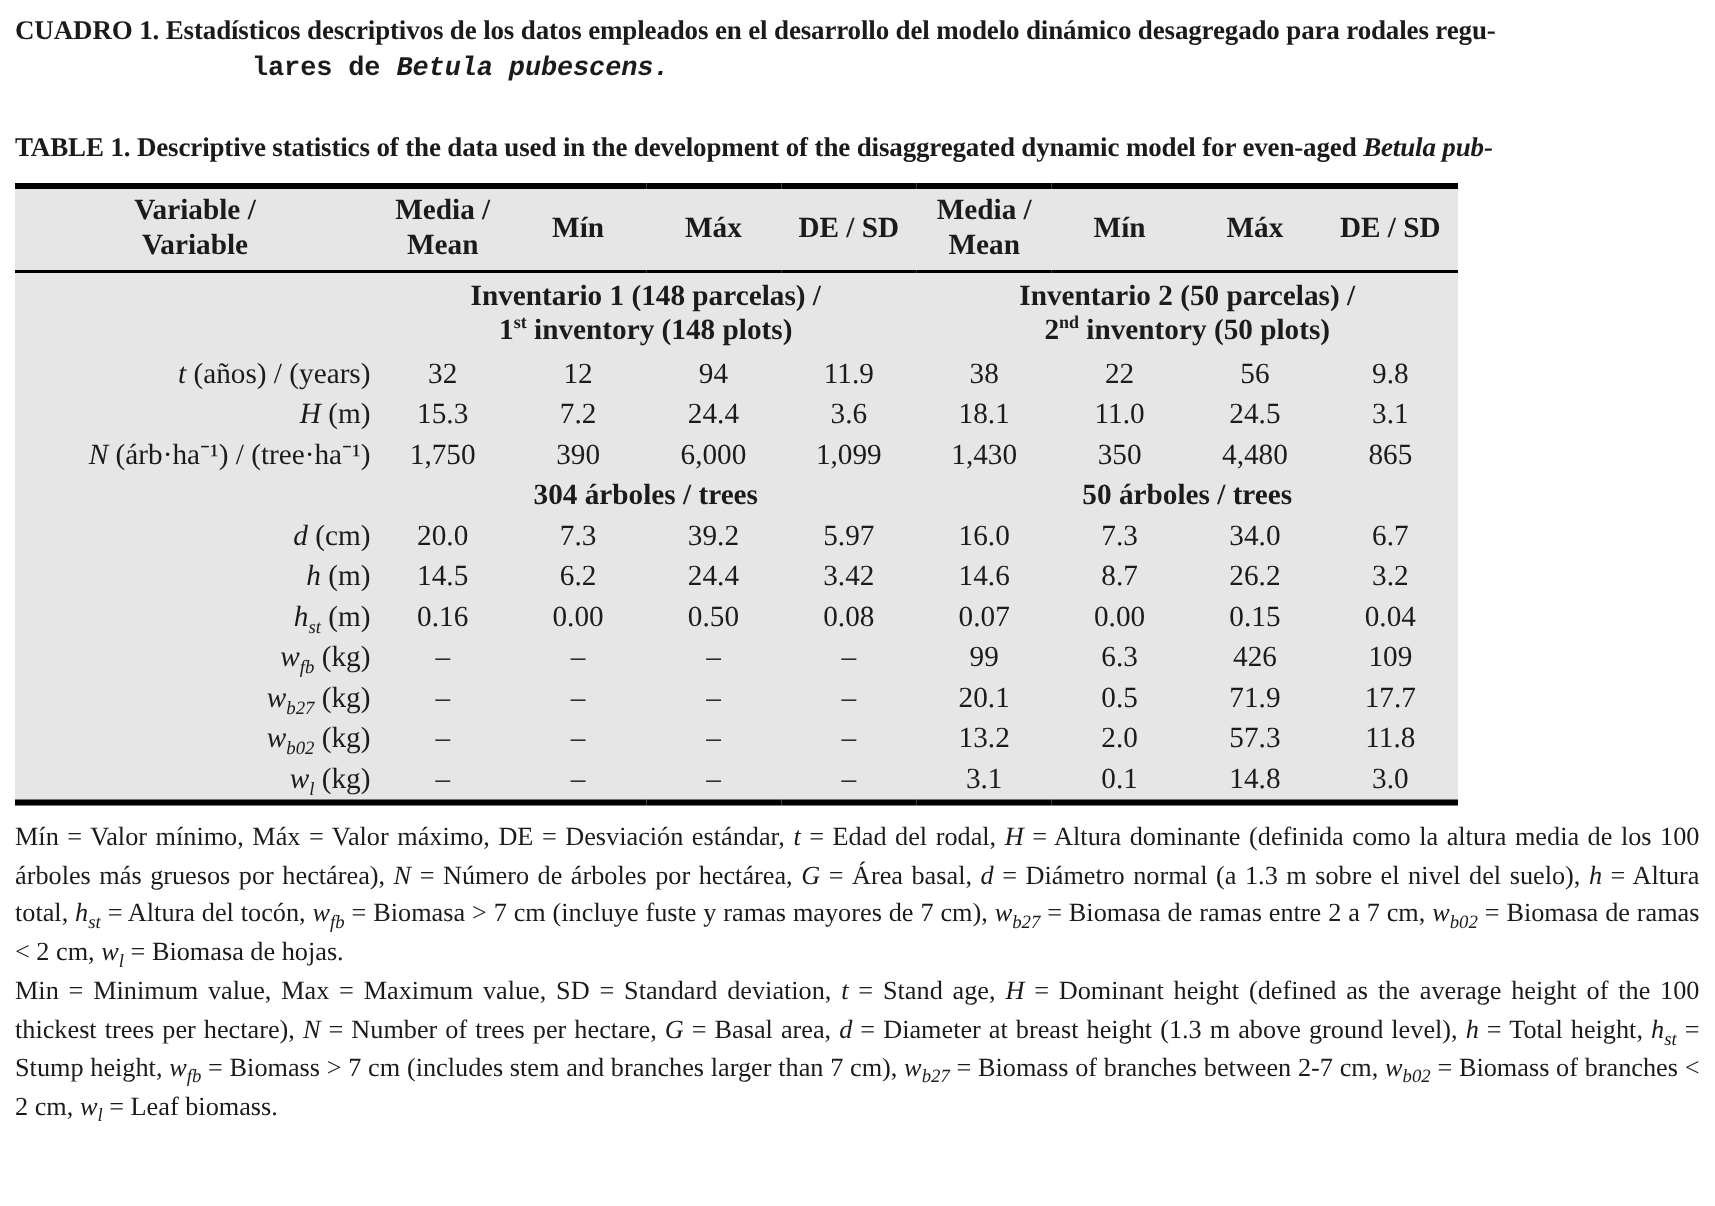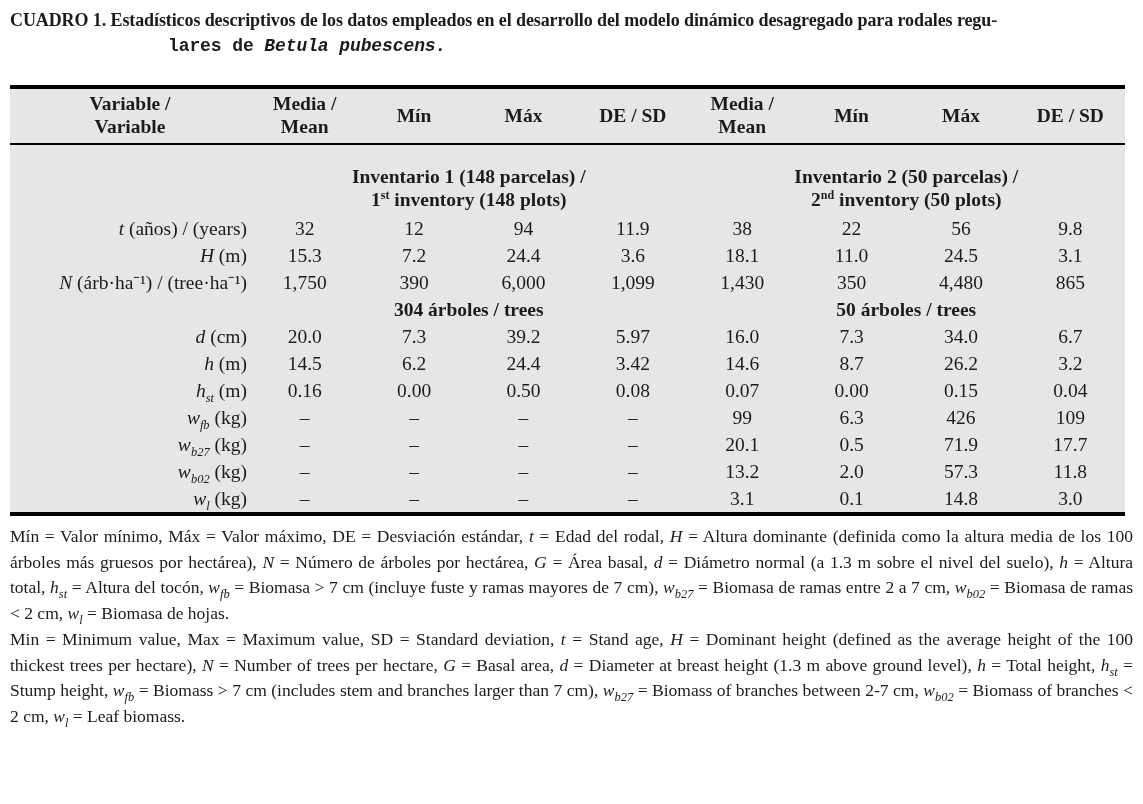--- a/index.html
+++ b/index.html
@@ -21,21 +21,21 @@
     letter-spacing: -0.1px;
   }
   .caption-es { margin-top: 2px; }
   .caption-en { margin-top: 26px; }
   .indent-es { padding-left: 158px; font-family: Liberation Mono, monospace; }
   .indent-en { padding-left: 132px; }
   .bi { font-style: italic; }
 
   
   table {
-    width: 1115px;
+    width: 962px;
     margin-top: 11px;
     border-collapse: collapse;
     table-layout: fixed;
     background: #e6e6e6;
     border-top: 4px solid #000;
     border-bottom: 4px solid #000;
   }
   col.c-var { width: 240px; }
   th, td {
     font-size: 19.5px;
@@ -44,21 +44,21 @@
     text-align: center;
     vertical-align: middle;
     font-weight: normal;
   }
   thead th {
     font-weight: bold;
     border-bottom: 2px solid #000;
     padding: 3px 2px 5px 2px;
   }
   thead th div { line-height: 23px; }
-  tr.group td { font-weight: bold; padding-top: 20px; padding-bottom: 4px; }
+  tr.group td { font-weight: bold; padding-top: 4px; padding-bottom: 4px; }
   tr.group-trees td { padding-top: 2px; padding-bottom: 2px; }
   td.var { text-align: right; padding-left: 13px; }
   .sym { font-style: italic; }
   sub { font-size: 12.5px; font-style: italic; line-height: 0; }
   sup { font-size: 12px; line-height: 0; }
 
   
   .footnote {
     margin-top: 8px;
     font-size: 17.5px;
@@ -74,20 +74,23 @@
 <div class="page">
 
   <div class="caption caption-es">
     <div>CUADRO 1. Estadísticos descriptivos de los datos empleados en el desarrollo del modelo dinámico desagregado para rodales regu-</div>
     <div class="indent-es">
       <span>lares de </span><span class="bi">Betula pubescens.</span>
     </div>
   </div>
 
   <div class="caption caption-en">
+    <div>
+      <span>TABLE 1. Descriptive statistics of the data used in the development of the disaggregated dynamic model for even-aged </span><span class="bi">Betula pub-</span>
+    </div>
   </div>
 
   <table>
     <colgroup>
       <col class="c-var">
         <col>
         <col>
         <col>
         <col>
         <col>

